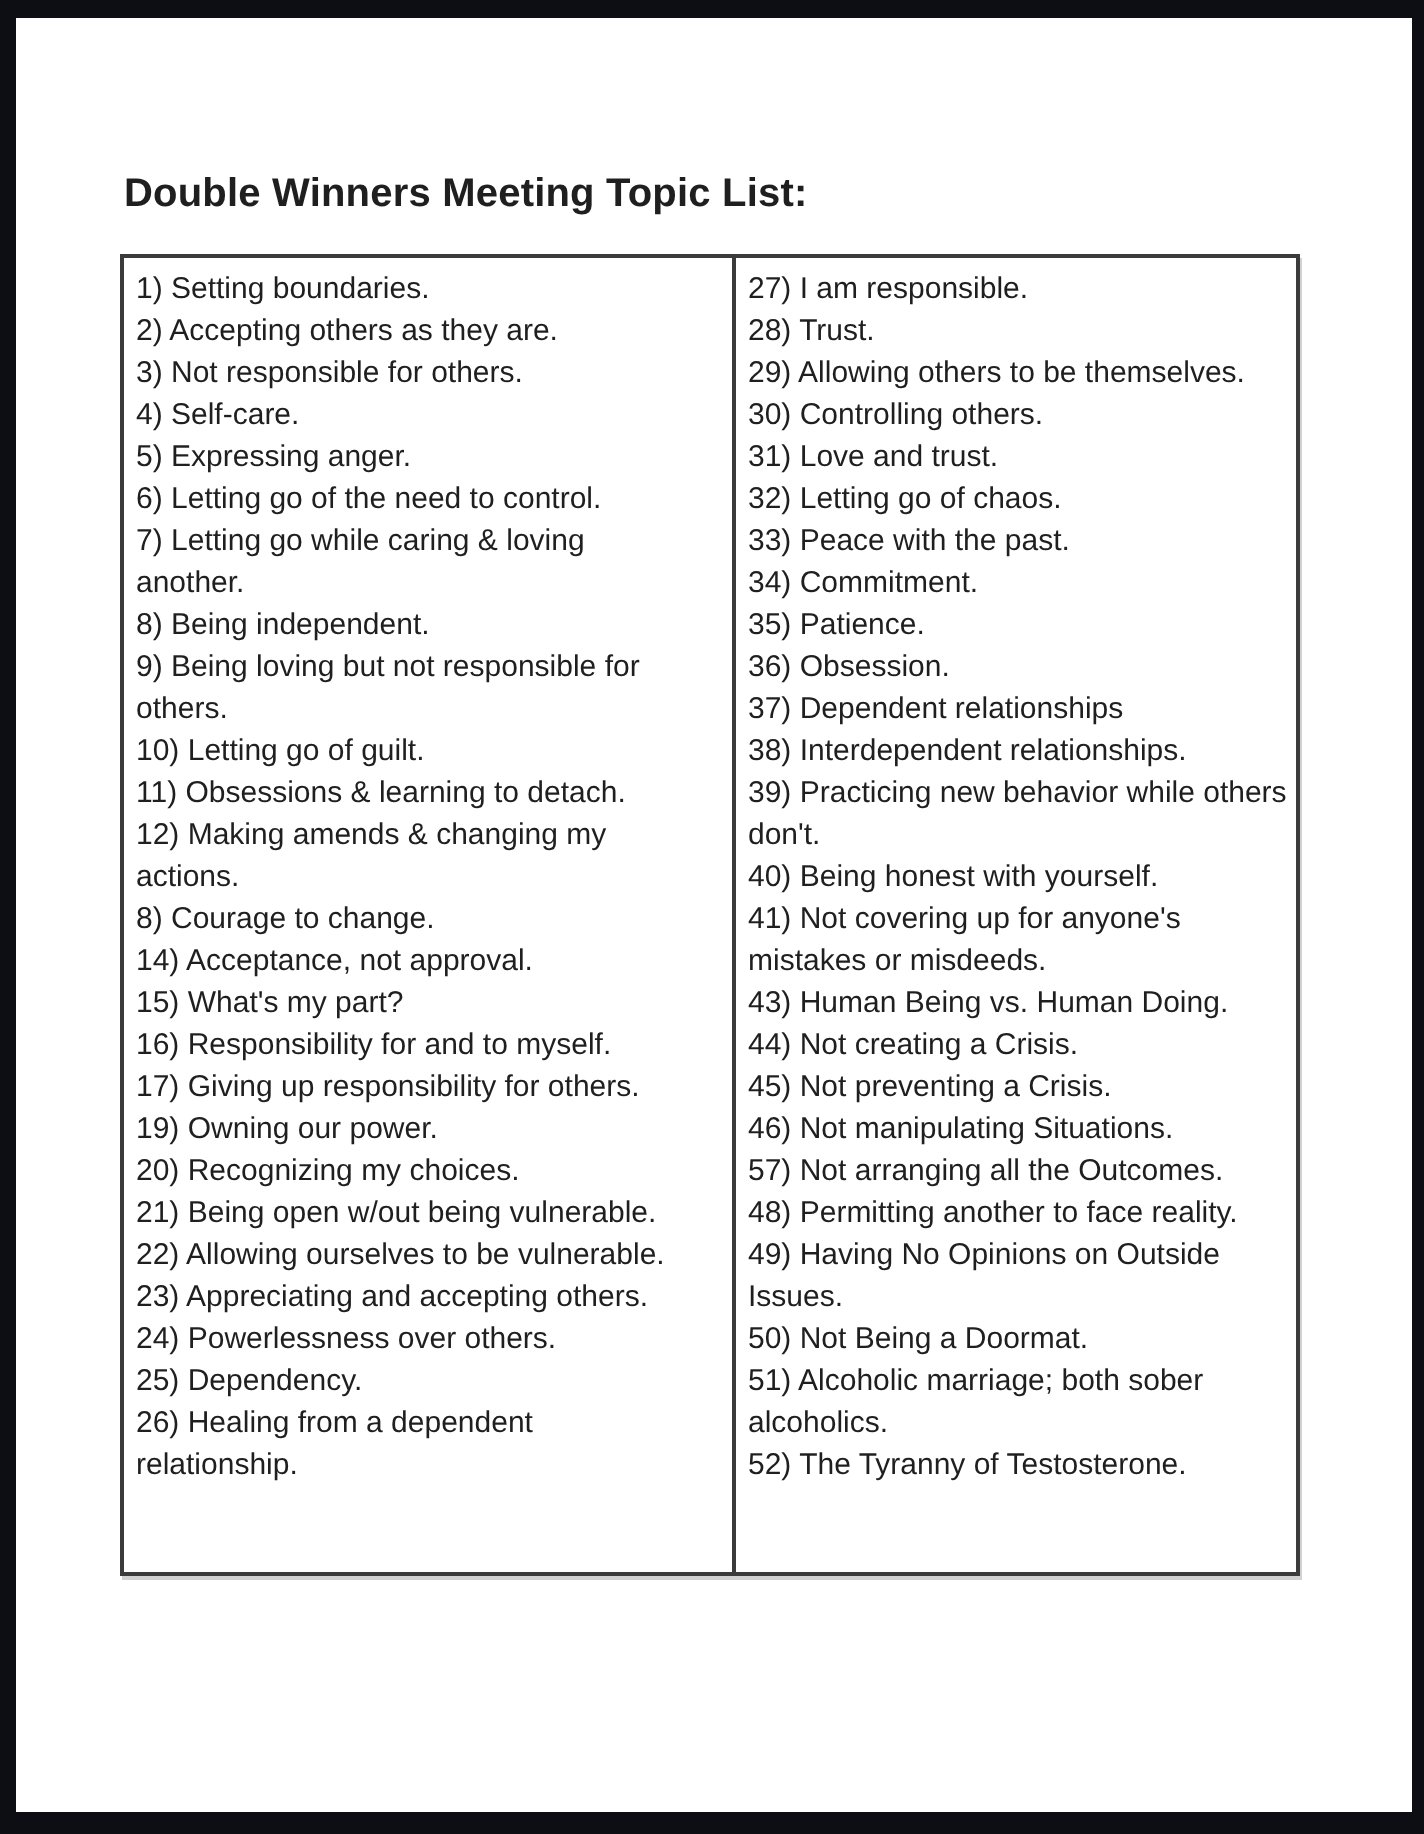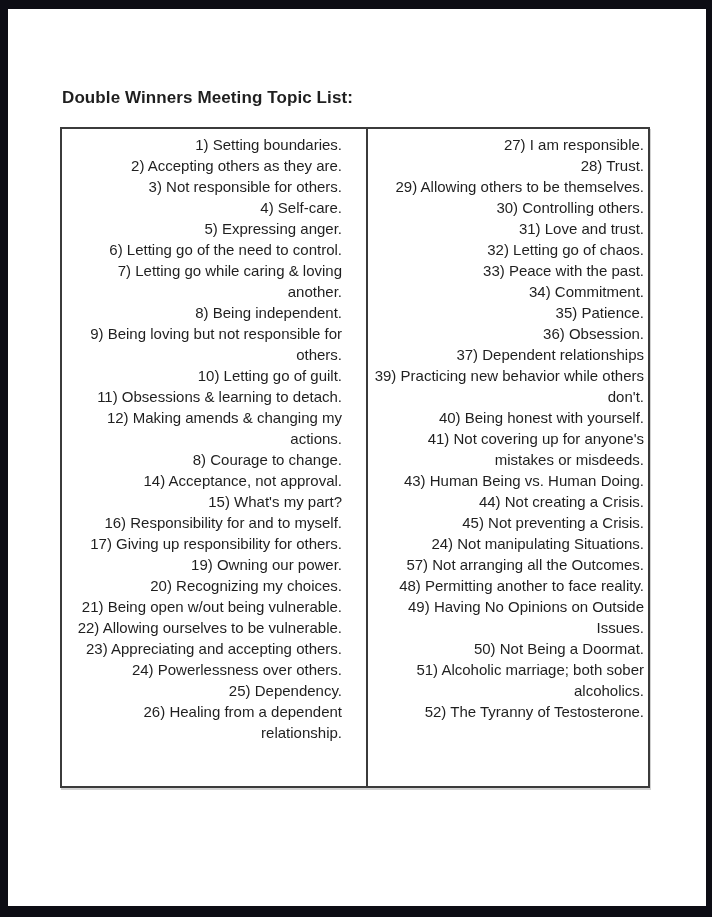--- a/index.html
+++ b/index.html
@@ -12,37 +12,37 @@
   }
   .page {
     position: absolute;
     left: 8px; top: 9px; right: 6px; bottom: 11px;
     background: var(--page-bg, #ffffff);
   }
   .title {
     position: absolute;
     left: 54px; top: 79px;
     margin: 0;
-    font-size: 17px;
+    font-size: 20px;
     font-weight: bold;
     line-height: 19px;
     color: var(--text-color, #1c1c1c);
     letter-spacing: 0.1px;
   }
   .topic-table {
     position: absolute;
     left: 52px; top: 118px;
     width: 590px; height: 661px;
     box-sizing: border-box;
     border: 2px solid var(--border-color, #3b3b3b);
     background: var(--page-bg, #ffffff);
     display: flex;
     box-shadow: 1px 2px 0 rgba(0,0,0,0.18);
   }
-  .col { box-sizing: border-box; text-align: right; }
+  .col { box-sizing: border-box; }
   .col-left {
     width: 306px;
     border-right: 2px solid var(--border-color, #3b3b3b);
     padding: 5px 24px 0 6px;
   }
   .col-right {
     width: 280px;
     padding: 5px 4px 0 6px;
   }
   .topic-item {
@@ -90,27 +90,28 @@
         <div class="topic-item">28) Trust.</div>
         <div class="topic-item">29) Allowing others to be themselves.</div>
         <div class="topic-item">30) Controlling others.</div>
         <div class="topic-item">31) Love and trust.</div>
         <div class="topic-item">32) Letting go of chaos.</div>
         <div class="topic-item">33) Peace with the past.</div>
         <div class="topic-item">34) Commitment.</div>
         <div class="topic-item">35) Patience.</div>
         <div class="topic-item">36) Obsession.</div>
         <div class="topic-item">37) Dependent relationships</div>
+        <div class="topic-item">38) Interdependent relationships.</div>
         <div class="topic-item">39) Practicing new behavior while others don't.</div>
         <div class="topic-item">40) Being honest with yourself.</div>
         <div class="topic-item">41) Not covering up for anyone's mistakes or misdeeds.</div>
         <div class="topic-item">43) Human Being vs. Human Doing.</div>
         <div class="topic-item">44) Not creating a Crisis.</div>
         <div class="topic-item">45) Not preventing a Crisis.</div>
-        <div class="topic-item">24) Not manipulating Situations.</div>
+        <div class="topic-item">46) Not manipulating Situations.</div>
         <div class="topic-item">57) Not arranging all the Outcomes.</div>
         <div class="topic-item">48) Permitting another to face reality.</div>
         <div class="topic-item">49) Having No Opinions on Outside Issues.</div>
         <div class="topic-item">50) Not Being a Doormat.</div>
         <div class="topic-item">51) Alcoholic marriage; both sober alcoholics.</div>
         <div class="topic-item">52) The Tyranny of Testosterone.</div>
       </div>
   </div>
 </div>
 

